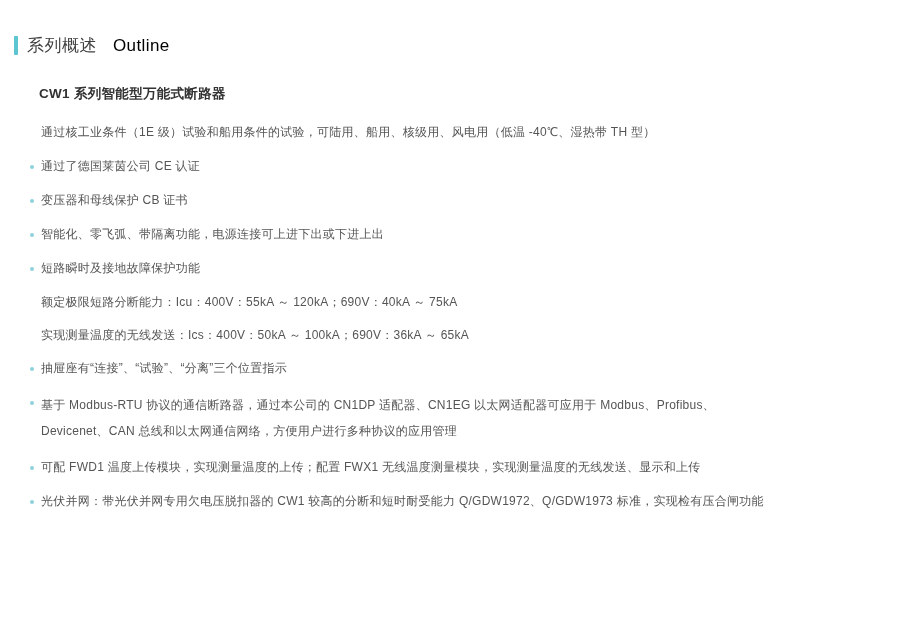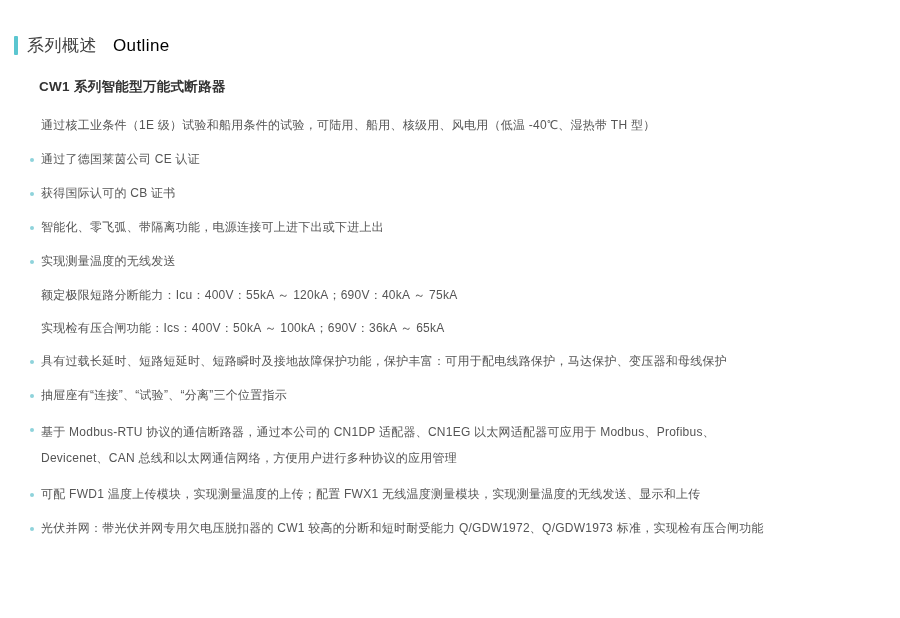--- a/index.html
+++ b/index.html
@@ -46,21 +46,21 @@
   .header-en {
     font-size: 17px;
     color: #000000;
     margin-left: 16px;
     letter-spacing: 0.4px;
     font-weight: 400;
   }
 
   
   .content {
-    margin-top: 21px;
+    margin-top: 28px;
     padding-left: 16px;
   }
   .product-title {
     font-size: 13.5px;
     font-weight: bold;
     color: #333333;
     margin: 0 0 0 9px;
     letter-spacing: 0.3px;
   }
 
@@ -117,36 +117,33 @@
     <div class="product-title">CW1 系列智能型万能式断路器</div>
 
     <ul class="spec-list">
       <li class="nobullet">
         <span>通过核工业条件（1E 级）试验和船用条件的试验，可陆用、船用、核级用、风电用（低温 -40℃、湿热带 TH 型）</span>
       </li>
       <li class="bulleted">
         <span>通过了德国莱茵公司 CE 认证</span>
       </li>
       <li class="bulleted">
-        <span>获得国际认可的 CB 证书</span>
+        <span>变压器和母线保护 CB 证书</span>
       </li>
       <li class="bulleted">
         <span>智能化、零飞弧、带隔离功能，电源连接可上进下出或下进上出</span>
       </li>
       <li class="bulleted">
-        <span>实现测量温度的无线发送</span>
+        <span>短路瞬时及接地故障保护功能</span>
       </li>
       <li class="nobullet sub">
         <span>额定极限短路分断能力：Icu：400V：55kA ～ 120kA；690V：40kA ～ 75kA</span>
       </li>
       <li class="nobullet sub">
-        <span>实现检有压合闸功能：Ics：400V：50kA ～ 100kA；690V：36kA ～ 65kA</span>
-      </li>
-      <li class="bulleted">
-        <span>具有过载长延时、短路短延时、短路瞬时及接地故障保护功能，保护丰富：可用于配电线路保护，马达保护、变压器和母线保护</span>
+        <span>实现测量温度的无线发送：Ics：400V：50kA ～ 100kA；690V：36kA ～ 65kA</span>
       </li>
       <li class="bulleted">
         <span>抽屉座有“连接”、“试验”、“分离”三个位置指示</span>
       </li>
       <li class="bulleted multiline">
         <span>基于 Modbus-RTU 协议的通信断路器，通过本公司的 CN1DP 适配器、CN1EG 以太网适配器可应用于 Modbus、Profibus、</span>
         <span class="line2">Devicenet、CAN 总线和以太网通信网络，方便用户进行多种协议的应用管理</span>
       </li>
       <li class="bulleted">
         <span>可配 FWD1 温度上传模块，实现测量温度的上传；配置 FWX1 无线温度测量模块，实现测量温度的无线发送、显示和上传</span>

